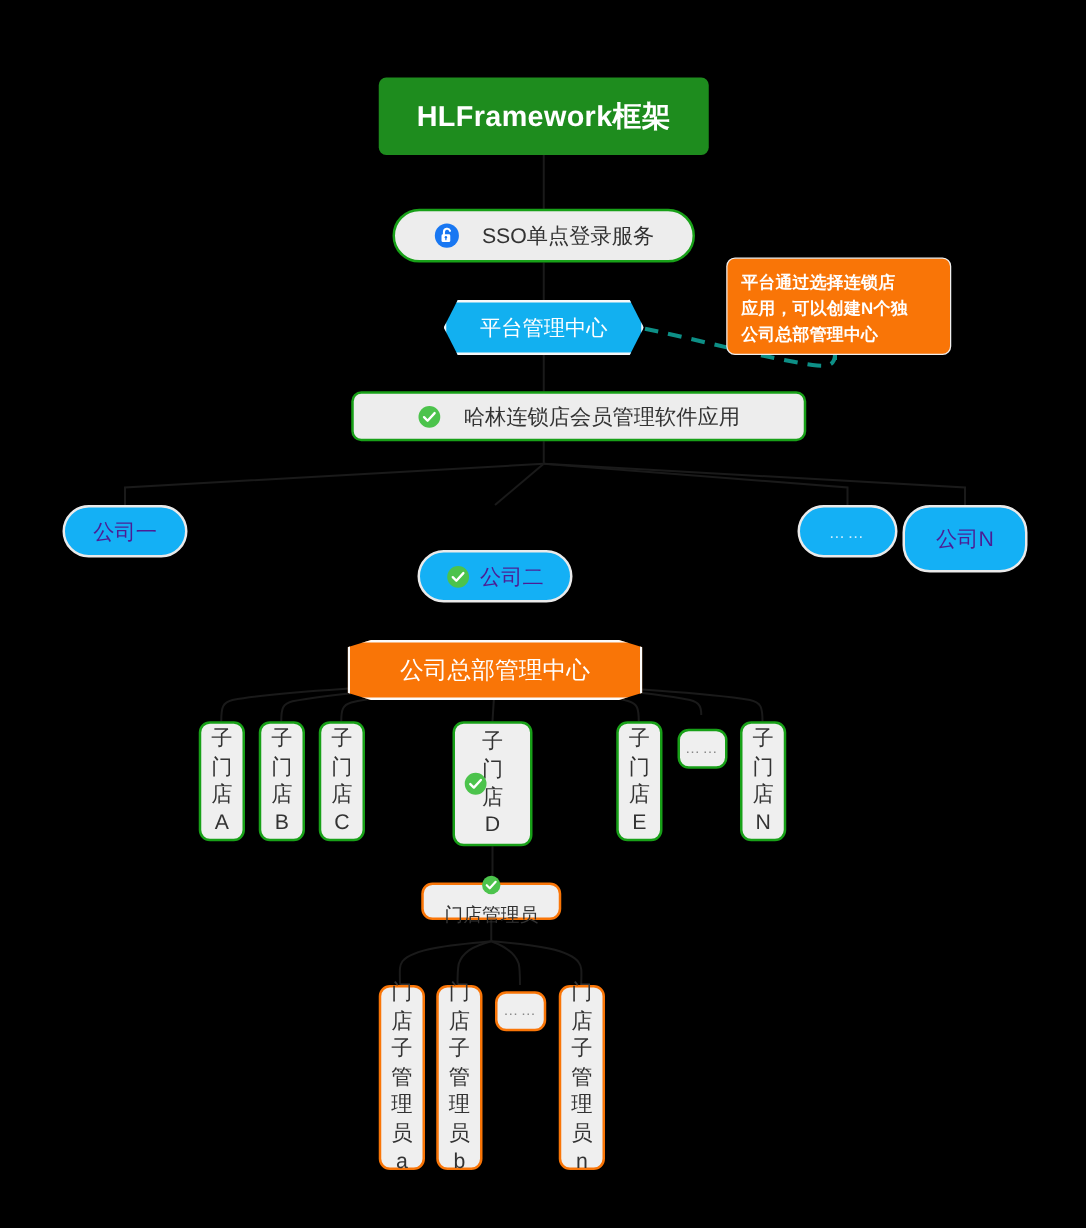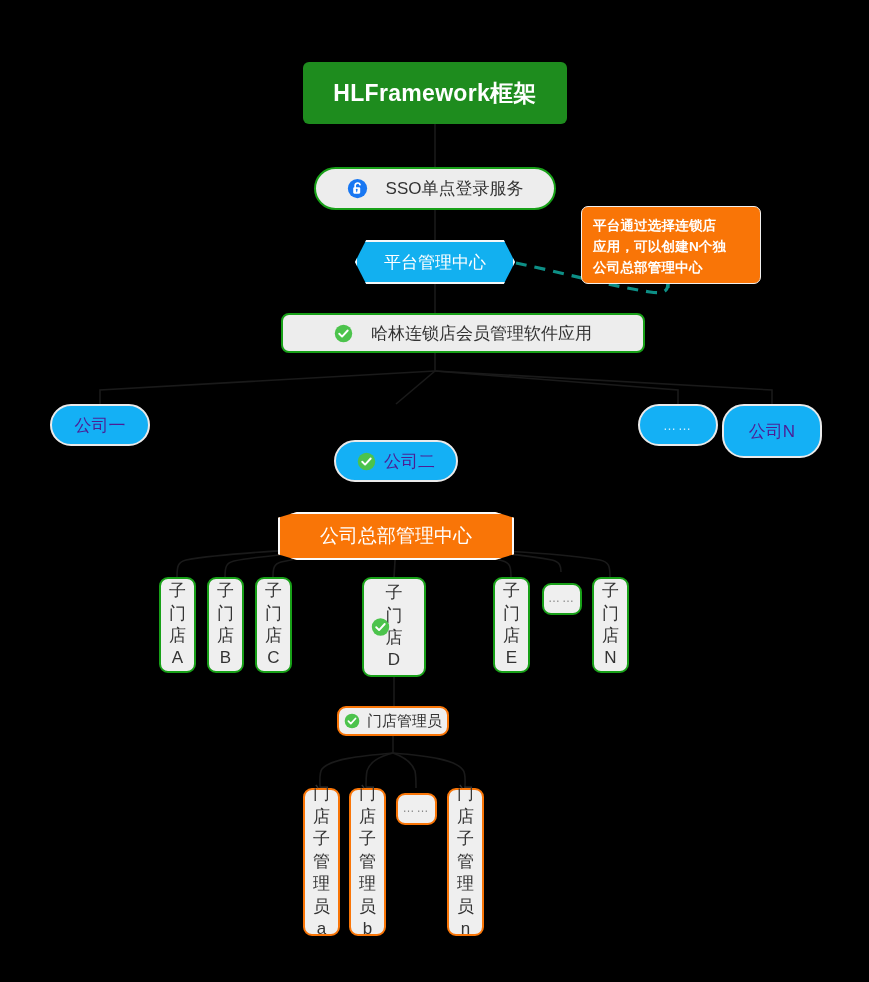--- a/index.html
+++ b/index.html
@@ -205,21 +205,21 @@
   <div class="node vbox dots" style="left:542px;top:583px;width:40px;height:32px;">
     <span class="vtext" style="white-space: pre;">……</span>
   </div>
   <div class="node vbox" style="left:592px;top:577px;width:37px;height:96px;">
     <span class="vtext" style="white-space: pre;">子
 门
 店
 N</span>
   </div>
 
-  <div class="node pill-orange" style="left:337px;top:706px;width:112px;height:30px;">
+  <div class="node pill-orange" style="left:337px;top:706px;width:112px;height:30px;flex-direction:column;">
     <span class="ico" style="width:16px;height:16px;">
       <svg viewBox="0 0 24 24" width="16" height="16">
         <circle cx="12" cy="12" r="11" fill="#4cc34c"></circle>
         <path d="M6.6 12.3 L10.2 15.9 L17.3 8.2" fill="none" stroke="#fff" stroke-width="2.6" stroke-linecap="round" stroke-linejoin="round"></path>
       </svg>
     </span>
     <span>门店管理员</span>
   </div>
 
   <div class="node vbox orange" style="left:303px;top:788px;width:37px;height:148px;">

